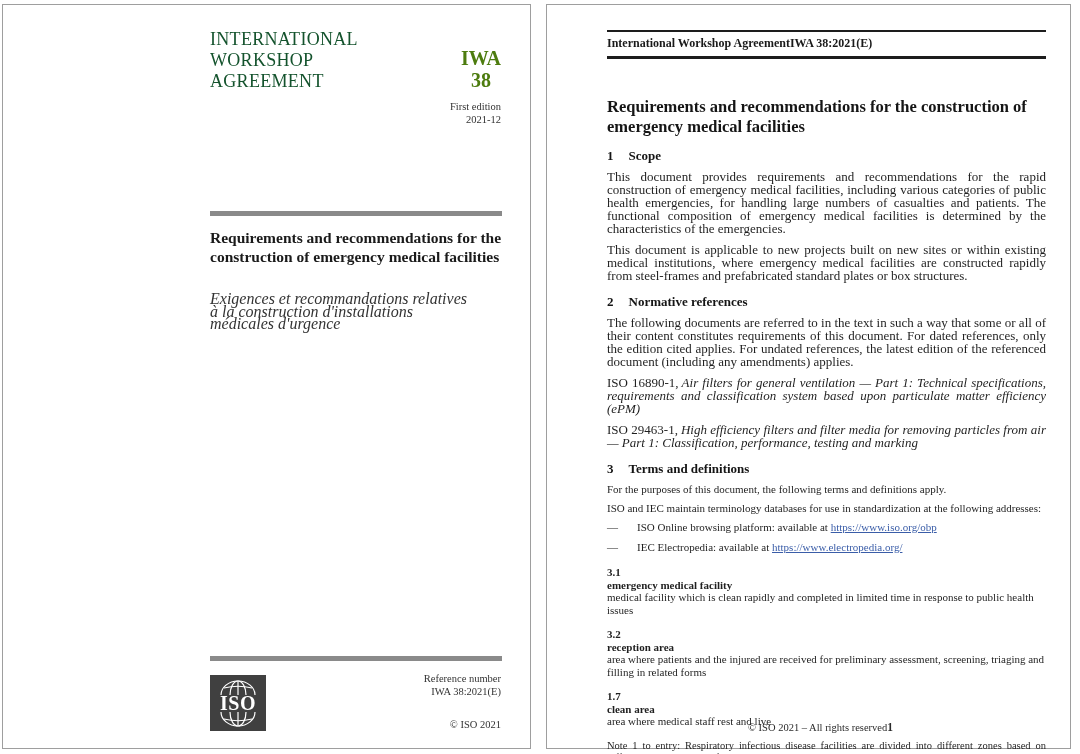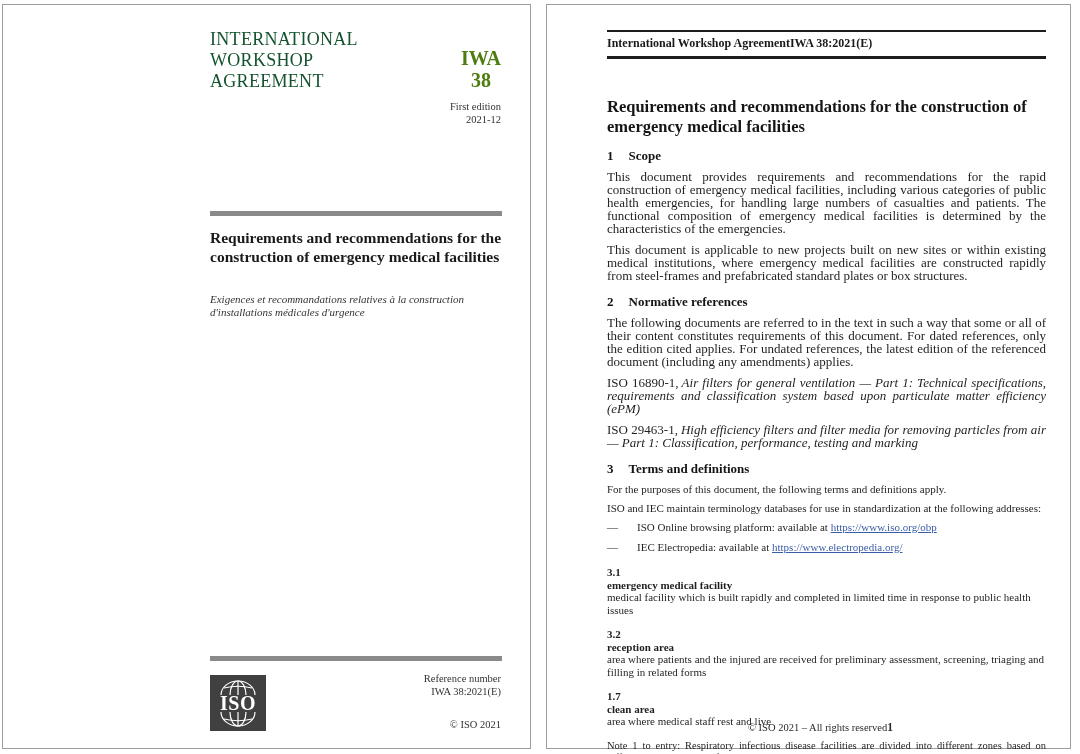--- a/index.html
+++ b/index.html
@@ -42,21 +42,21 @@
     position: absolute; left: 207px; width: 292px; height: 5px; background: #8a8a8a;
   }
   .bar-top { top: 206px; }
   .bar-bottom { top: 651px; }
   .cover-title {
     position: absolute; left: 207px; top: 224px; width: 292px;
     font-weight: bold; font-size: 15.5px; line-height: 18.5px; color: #1a1a1a;
   }
   .cover-subtitle {
     position: absolute; left: 207px; top: 288px; width: 268px;
-    font-style: italic; font-size: 11px; line-height: 12.5px; color: #333;
+    font-style: italic; font-size: 16px; line-height: 12.5px; color: #333;
   }
   .iso-logo {
     position: absolute; left: 207px; top: 670px; width: 56px; height: 56px; display: block;
   }
   .cover-ref {
     position: absolute; right: 29px; top: 668px;
     text-align: right; font-size: 10.5px; line-height: 12.5px; color: #333;
   }
   .cover-copy {
     position: absolute; right: 29px; top: 714px;
@@ -192,21 +192,21 @@
       </div>
       <div class="bullet">
         <span class="dash">—</span>
         <span class="btext"><span>IEC Electropedia: available at </span><a class="link">https://www.electropedia.org/</a></span>
       </div>
 
       <div class="defs">
         <div class="def">
           <div class="def-num">3.1</div>
           <div class="def-term">emergency medical facility</div>
-          <div class="def-text">medical facility which is built rapidly and completed in limited time in response to public health issues</div>
+          <div class="def-text">medical facility which is clean rapidly and completed in limited time in response to public health issues</div>
         </div>
         <div class="def">
           <div class="def-num">3.2</div>
           <div class="def-term">reception area</div>
           <div class="def-text">area where patients and the injured are received for preliminary assessment, screening, triaging and filling in related forms</div>
         </div>
         <div class="def">
           <div class="def-num">1.7</div>
           <div class="def-term">clean area</div>
           <div class="def-text">area where medical staff rest and live</div>

